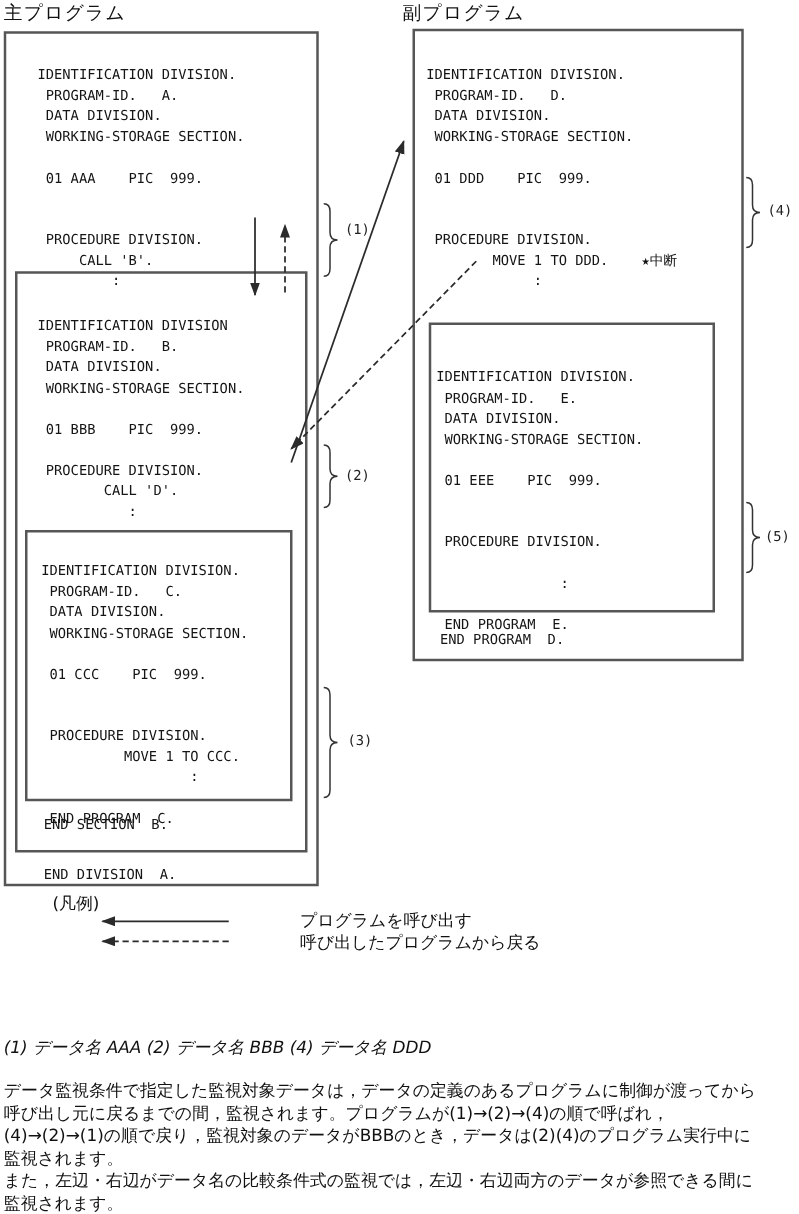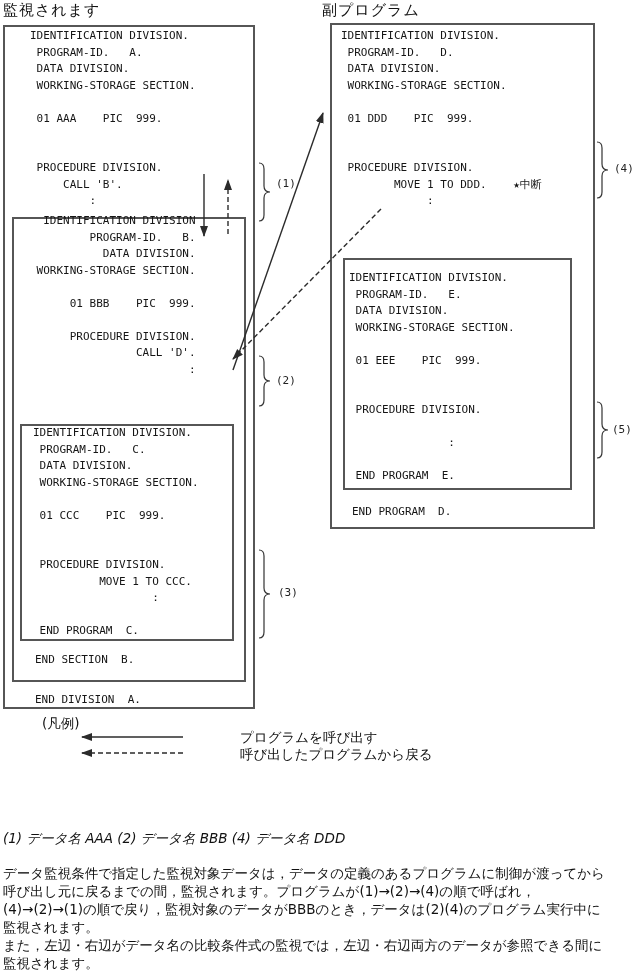--- a/index.html
+++ b/index.html
@@ -1,57 +1,57 @@
 <!DOCTYPE html>
 <html><head>
 <meta charset="utf-8">
 <style>
   html,body{margin:0;padding:0;background:#fff;}
   .canvas{position:relative;width:639px;height:971px;background:#ffffff;
           font-family:"DejaVu Sans",sans-serif;color:#111;overflow:hidden;}
   .title{position:absolute;font-size:15px;letter-spacing:1px;color:#111;}
   .pbox{position:absolute;border:2px solid #565656;box-sizing:border-box;background:transparent;}
   .code{position:absolute;font-family:"DejaVu Sans Mono",monospace;font-size:11px;
-        line-height:16.5px;white-space:pre;color:#151515;}
+        line-height:16.5px;white-space:pre;color:#151515;margin-top:24px;}
   .endlabel{position:absolute;font-family:"DejaVu Sans Mono",monospace;font-size:11px;
         line-height:16.5px;white-space:pre;color:#151515;}
   .bracelabel{position:absolute;font-family:"DejaVu Sans Mono",monospace;font-size:11px;color:#222;}
   .jp{position:absolute;font-size:13.5px;line-height:18px;white-space:pre-line;color:#111;}
   .jp-legend{position:absolute;font-size:13.5px;line-height:17px;white-space:pre;color:#111;margin-left:37px;}
   .overlay{position:absolute;left:0;top:0;pointer-events:none;}
   .arrow{stroke:#2b2b2b;stroke-width:1.4;fill:none;}
   .dashed{stroke-dasharray:5 3;}
   .brace{stroke:#333;stroke-width:1.2;fill:none;}
 </style>
 </head>
 <body>
 
 <div class="canvas">
 
-  <div class="title" style="left:3px;top:1px;">監視されます</div>
+  <div class="title" style="left:3px;top:1px;">主プログラム</div>
   <div class="title" style="left:322px;top:1px;">副プログラム</div>
 
   <div class="pbox" style="left:3px;top:25px;width:252px;height:684px;"></div>
   <div class="pbox" style="left:12px;top:217px;width:234px;height:465px;"></div>
   <div class="pbox" style="left:20px;top:424px;width:214px;height:217px;"></div>
   <div class="pbox" style="left:330px;top:23px;width:265px;height:506px;"></div>
   <div class="pbox" style="left:343px;top:258px;width:229px;height:232px;"></div>
 
   <div class="code" style="left:30px;top:28px;">IDENTIFICATION DIVISION.
  PROGRAM-ID.   A.
  DATA DIVISION.
  WORKING-STORAGE SECTION.
 
  01 AAA    PIC  999.
 
 
  PROCEDURE DIVISION.
      CALL 'B'.
          :</div>
-  <div class="code" style="left:30px;top:213px;text-align:right;">IDENTIFICATION DIVISION
+  <div class="code" style="left:30px;top:229px;">IDENTIFICATION DIVISION
  PROGRAM-ID.   B.
  DATA DIVISION.
  WORKING-STORAGE SECTION.
 
  01 BBB    PIC  999.
 
  PROCEDURE DIVISION.
         CALL 'D'.
            :</div>
   <div class="code" style="left:33px;top:425px;">IDENTIFICATION DIVISION.

